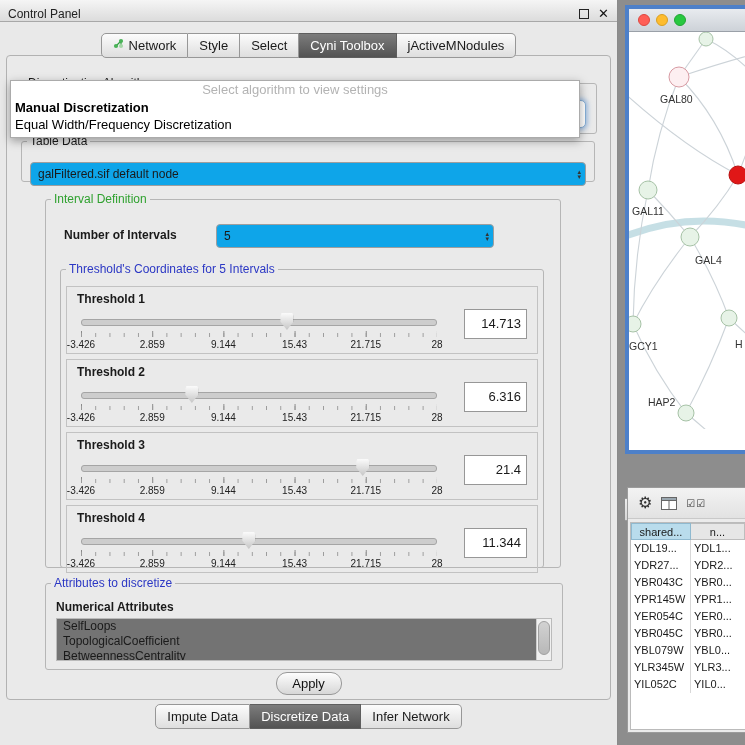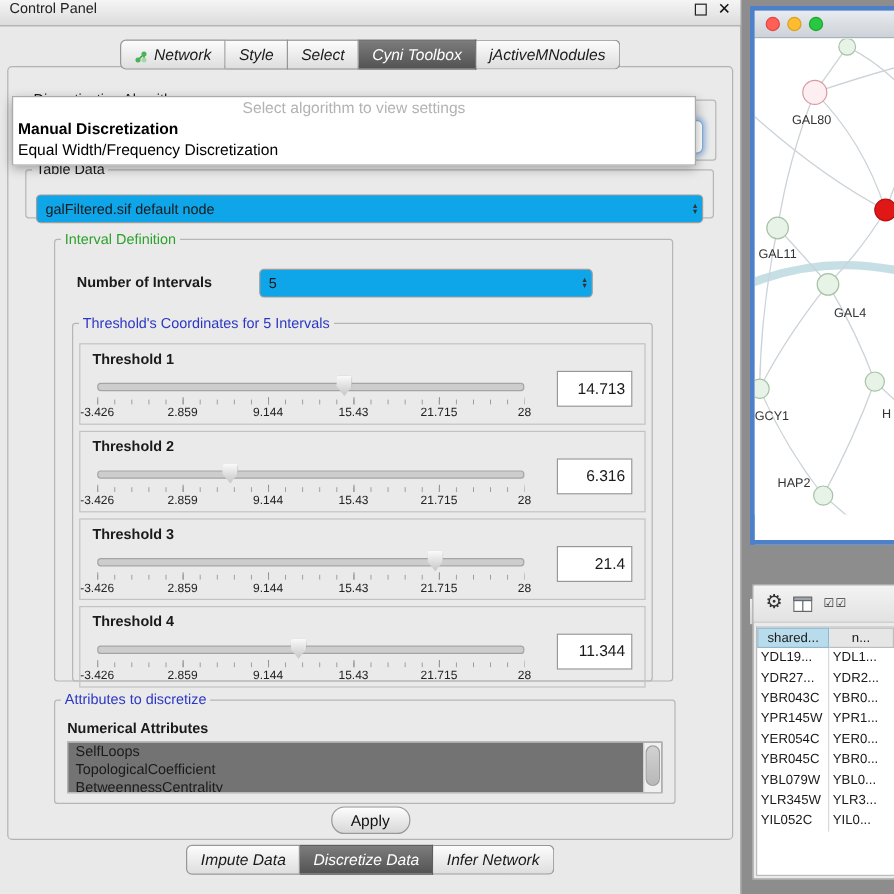--- a/index.html
+++ b/index.html
@@ -2,30 +2,30 @@
 <html><head>
 <meta charset="utf-8">
 <style>
   html,body{margin:0;padding:0;}
   body{width:745px;height:745px;overflow:hidden;position:relative;background:#8d8d8d;
        font-family:"Liberation Sans","DejaVu Sans",sans-serif;font-size:12px;color:#1a1a1a;}
   #app{position:absolute;inset:0;}
 
   
   #control-panel{position:absolute;left:0;top:0;width:618px;height:745px;background:#e9e9e9;border-right:1px solid #8a8a8a;box-sizing:border-box;}
-  .titlebar{position:absolute;left:0;top:0;right:0;height:22px;background:linear-gradient(#f5f5f5,#dcdcdc);border-bottom:1px solid #a8a8a8;display:flex;align-items:flex-start;padding:0 8px;box-sizing:border-box;}
+  .titlebar{position:absolute;left:0;top:0;right:0;height:22px;background:linear-gradient(#f5f5f5,#dcdcdc);border-bottom:1px solid #a8a8a8;display:flex;align-items:flex-end;padding:0 8px;box-sizing:border-box;}
   .titlebar .title{font-size:12px;color:#222;}
   .win-btns{margin-left:auto;display:flex;align-items:center;gap:9px;}
   .float-icon{width:8px;height:8px;border:1.5px solid #222;display:inline-block;}
   .close-icon{font-size:13px;font-weight:bold;color:#111;}
 
   .top-tabs{position:absolute;top:33px;left:0;right:0;display:flex;justify-content:center;z-index:2;}
   .bottom-tabs{position:absolute;left:0;right:0;bottom:16px;display:flex;justify-content:center;}
-  .tab{display:flex;align-items:flex-end;gap:5px;padding:4px 11px;font-size:13px;height:15px;
-       background:linear-gradient(#fcfcfc,#dedede);border:1px solid #979797;border-left:none;cursor:default;font-style:italic;}
+  .tab{display:flex;align-items:flex-start;gap:5px;padding:4px 11px;font-size:13px;height:15px;
+       background:linear-gradient(#fcfcfc,#dedede);border:1px solid #979797;border-left:none;cursor:default;}
   .tab:first-child{border-left:1px solid #979797;border-radius:5px 0 0 5px;}
   .tab:last-child{border-radius:0 5px 5px 0;}
   .tab.selected{background:linear-gradient(#7c7c7c,#535353);color:#fff;border-color:#5e5e5e;}
   .tab-icon{display:inline-flex;align-items:center;}
 
   .content{position:absolute;left:6px;right:6px;top:55px;bottom:45px;background:#eaeaea;border:1px solid #b2b2b2;border-radius:4px;}
   fieldset.group{position:absolute;margin:0;padding:0;border:1px solid #b6b6b6;border-radius:3px;box-sizing:border-box;}
   fieldset.group legend{font-size:12px;padding:0 3px;margin-left:5px;}
   #interval-group > legend{color:#2fa12f;}
   #thr-group > legend, #attrs-group > legend{color:#2b37c4;}

